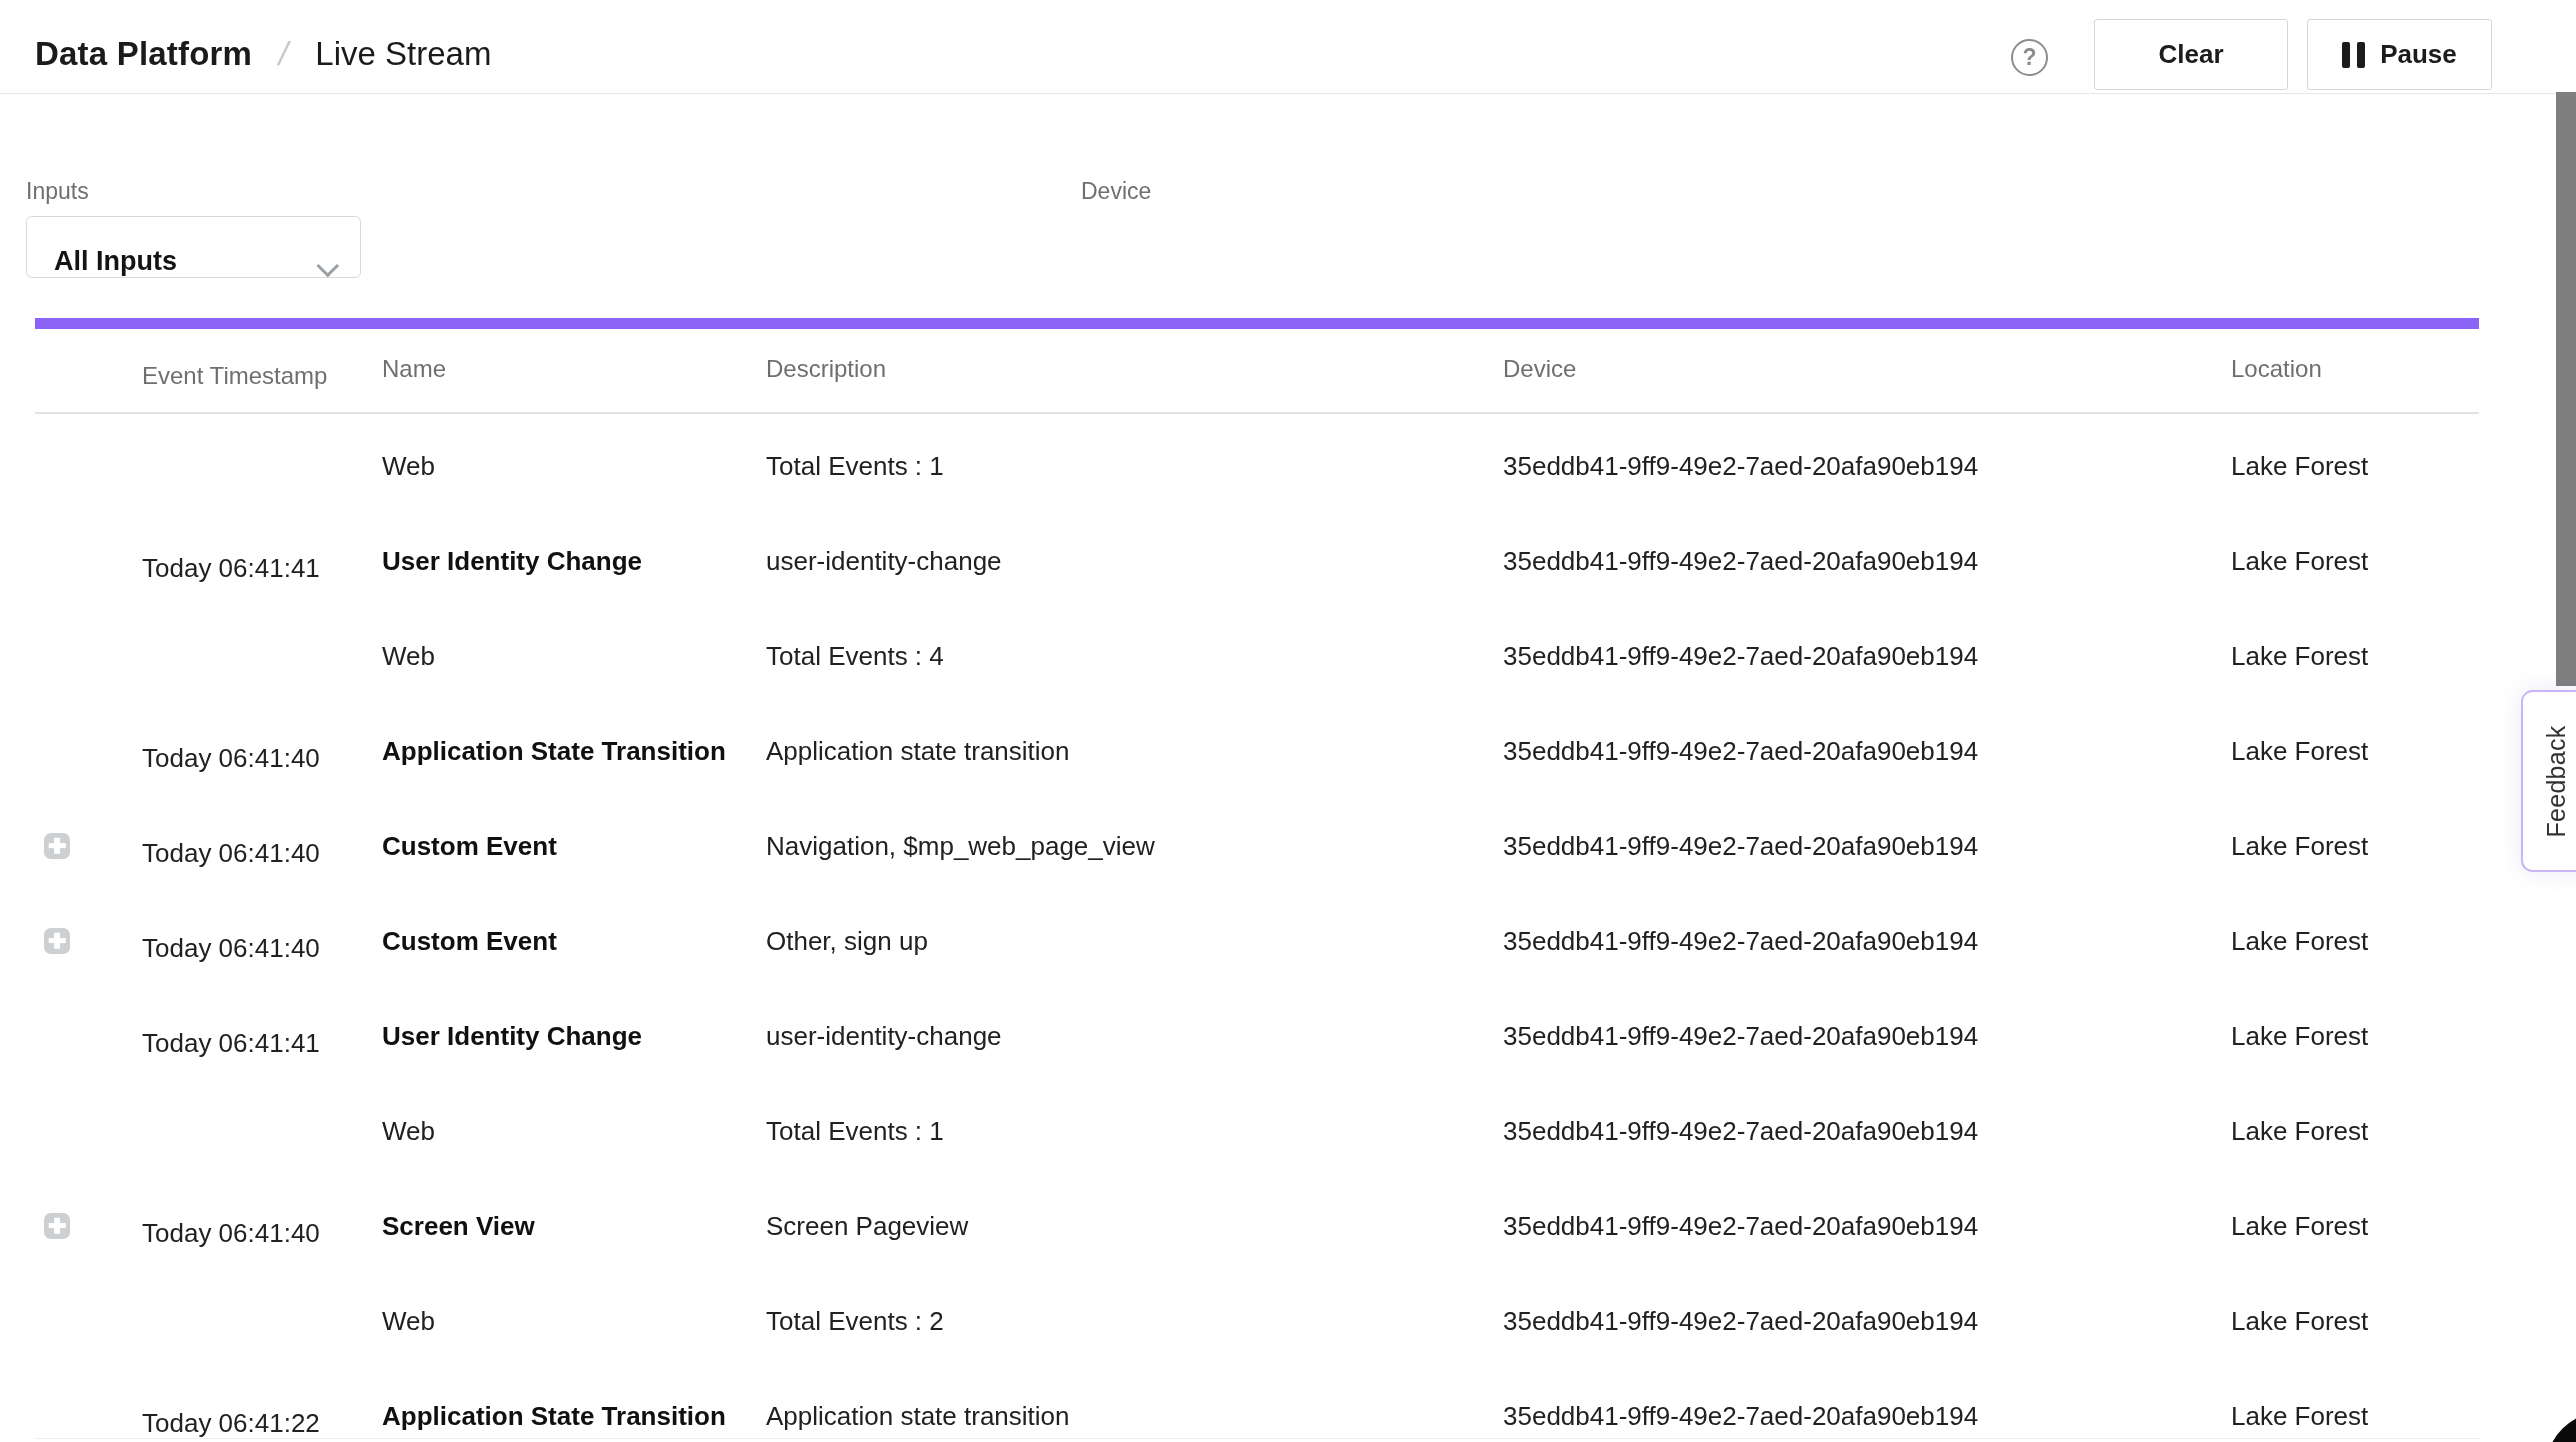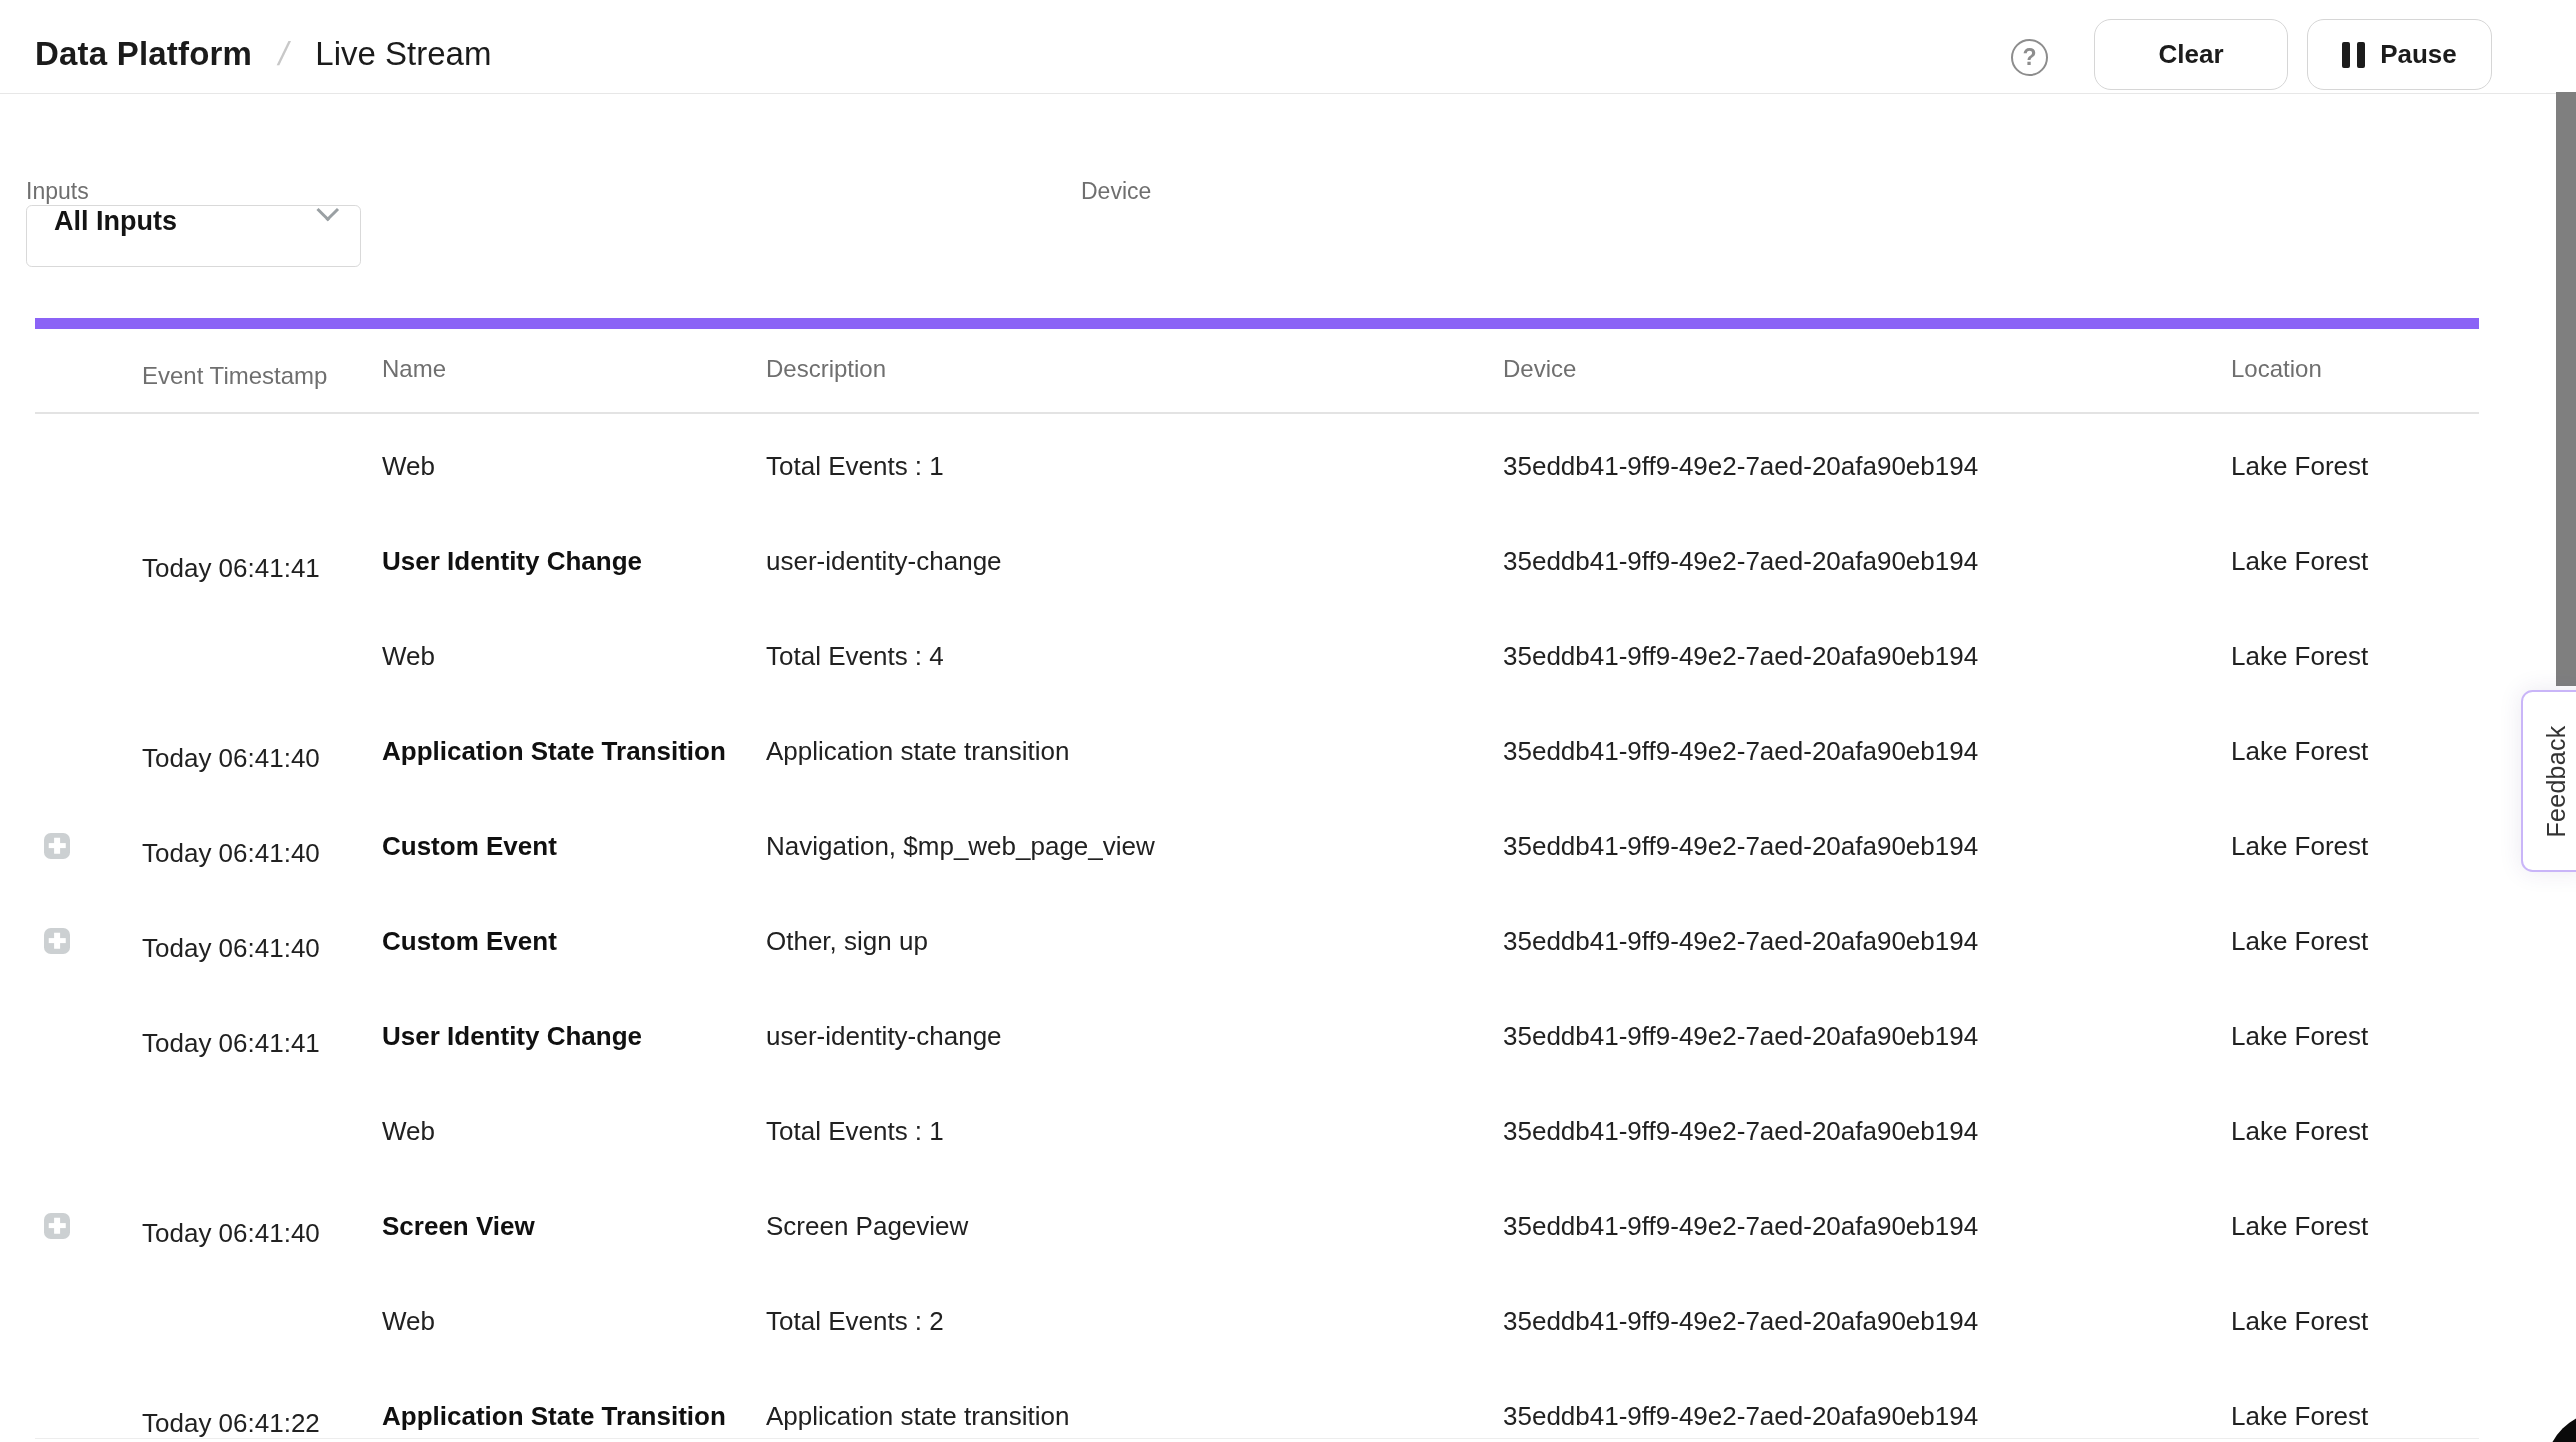--- a/index.html
+++ b/index.html
@@ -53,21 +53,21 @@
     font-weight: 700;
     display: flex; align-items: center; justify-content: center;
     cursor: pointer;
   }
   .btn {
     position: absolute;
     top: 19.4px;
     height: 71px;
     background: #fff;
     border: 1.9px solid #d6d6d6;
-    border-radius: 17px;
+    border-radius: 3px;
     display: flex; align-items: center; justify-content: center;
     font-size: 26px;
     font-weight: 700;
     color: #1c1c1c;
     cursor: pointer;
     gap: 15.5px;
     text-align: center;
   }
   .btn-clear { left: 2094px; width: 194px; }
   .btn-pause { left: 2307px; width: 185px; }
@@ -84,27 +84,27 @@
   .fg1 { left: 26px;   width: 335px; }
   .fg2 { left: 381px;  width: 338px; }
   .fg3 { left: 731px;  width: 339px; }
   .fg4 { left: 1081px; width: 337px; }
   .filter-label {
     font-size: 23px;
     color: #6f6f6f;
     line-height: 25px;
   }
   .dropdown {
-    margin-top: 1px;
+    margin-top: 12px;
     height: 62px;
     border: 1.9px solid #d9d9d9;
     border-radius: 5.8px;
     background: #fff;
     display: flex;
-    align-items: flex-start;
+    align-items: flex-end;
     justify-content: space-between;
     padding: 0 25px 0 27px;
     cursor: pointer;
   }
   .dropdown-value {
     font-size: 27px;
     font-weight: 700;
     color: #141414;
   }
   .chevron {

